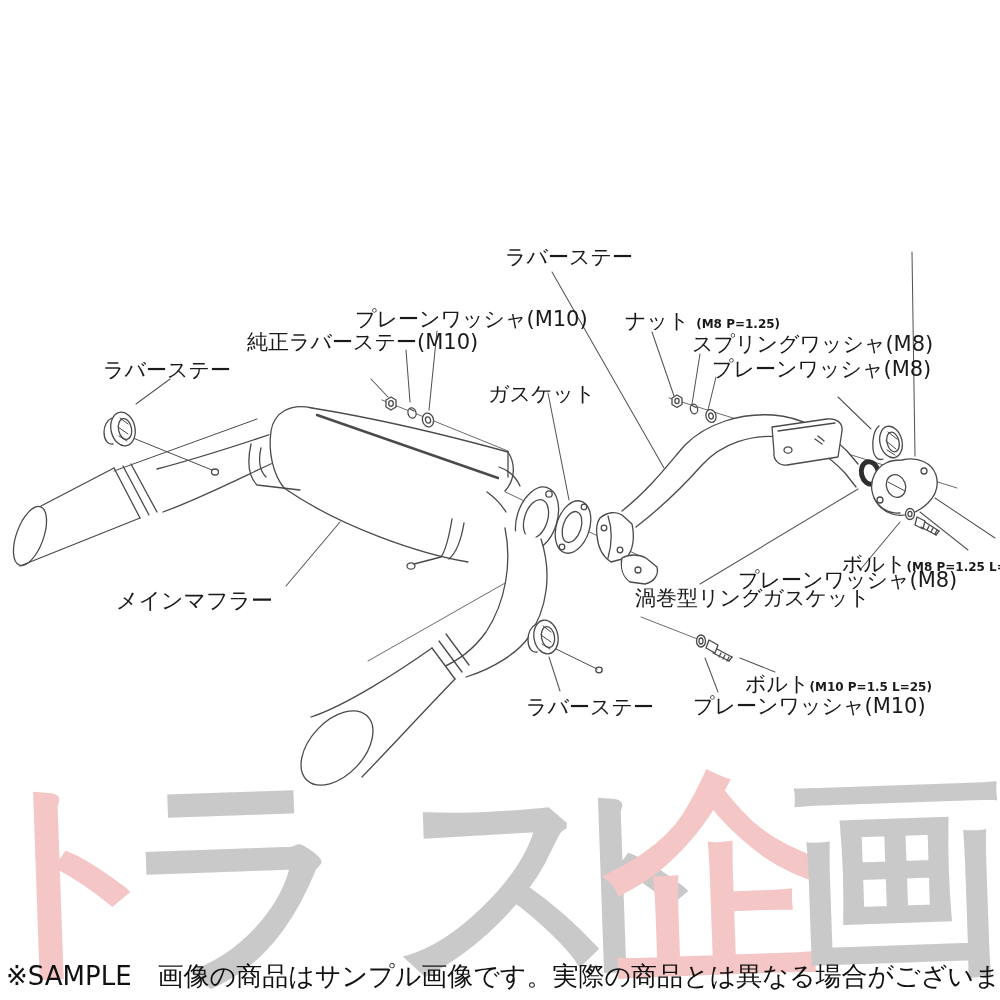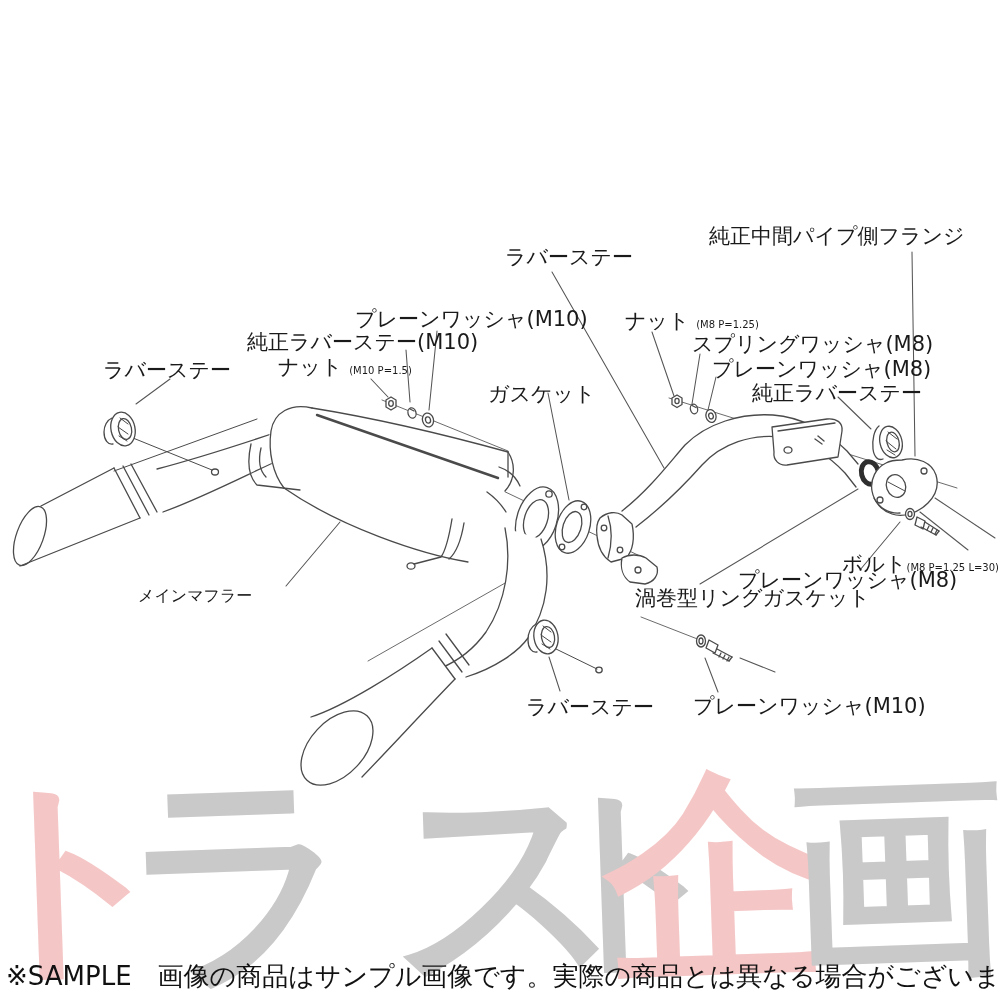--- a/index.html
+++ b/index.html
@@ -15,33 +15,33 @@
   .wm1{left:125px;top:762px;font-size:230px;}
   .wm2{left:390px;top:762px;font-size:230px;}
   .wm3{left:530px;top:774px;font-size:200px;}
   .wm4{left:605px;top:764px;font-size:225px;}
   .wm5{left:790px;top:768px;font-size:215px;}
   
   #diagram-svg{position:absolute;left:0;top:0;z-index:2;}
   
   .lbl{position:absolute;z-index:3;color:#1a1a1a;font-size:21px;
        white-space:nowrap;letter-spacing:0px;}
-  .lbl .spec{font-size:10px;}
+  .lbl .spec{font-size:12px;font-weight:bold;}
   .l-rubber-stay-left{left:103px;top:356px;}
   .l-spring-washer-m10{left:247px;top:328px;}
   .l-plain-washer-m10{left:355px;top:305px;}
   .l-nut-m10{left:278px;top:353px;}
   .l-gasket{left:488px;top:368px;margin-top:12px;}
   .l-middle-pipe{left:505px;top:243px;}
   .l-oem-flange{left:709px;top:222px;}
   .l-nut-m8{left:625px;top:307px;}
   .l-spring-washer-m8{left:692px;top:330px;}
   .l-plain-washer-m8{left:712px;top:355px;}
   .l-oem-rubber-stay{left:752px;top:379px;}
-  .l-main-muffler{left:138px;top:586px;font-size:16px;font-family:Liberation Serif, serif;}
+  .l-main-muffler{left:116px;top:586px;font-size:22px;font-family:Liberation Serif, serif;}
   .l-spiral-gasket{left:635px;top:584px;font-family:Liberation Serif, serif;}
   .l-plain-washer-m8-lower{left:738px;top:566px;}
   .l-bolt-m8{left:842px;top:550px;}
   .l-bolt-m10{left:745px;top:670px;}
   .l-plain-washer-m10-lower{left:693px;top:692px;}
   .l-rubber-stay-lower{left:526px;top:693px;}
   
   #caption{position:absolute;left:6px;top:959px;z-index:4;color:#111;
            font-size:26px;white-space:nowrap;}
 </style>
@@ -254,29 +254,27 @@
         <path d="M 775,672 L 740,658"></path>
         <path d="M 718,692 L 705,658"></path>
         <path d="M 560,691 L 549,657"></path>
       </g>
     </g>
   </svg>
 
   <div class="lbl l-rubber-stay-left">ラバーステー</div>
   <div class="lbl l-spring-washer-m10">純正ラバーステー(M10)</div>
   <div class="lbl l-plain-washer-m10">プレーンワッシャ(M10)</div>
-  <div class="lbl l-nut-m10"><span>ナット</span> <span class="spec">(M10 P=1.5)</span></div>
   <div class="lbl l-gasket">ガスケット</div>
   <div class="lbl l-middle-pipe">ラバーステー</div>
-  <div class="lbl l-oem-flange">純正中間パイプ側フランジ</div>
   <div class="lbl l-nut-m8"><span>ナット</span> <span class="spec">(M8 P=1.25)</span></div>
   <div class="lbl l-spring-washer-m8">スプリングワッシャ(M8)</div>
   <div class="lbl l-plain-washer-m8">プレーンワッシャ(M8)</div>
-  <div class="lbl l-oem-rubber-stay">純正ラバーステー</div>
   <div class="lbl l-main-muffler">メインマフラー</div>
   <div class="lbl l-spiral-gasket">渦巻型リングガスケット</div>
   <div class="lbl l-plain-washer-m8-lower">プレーンワッシャ(M8)</div>
   <div class="lbl l-bolt-m8"><span>ボルト</span><span class="spec">(M8 P=1.25 L=30)</span></div>
+  <div class="lbl l-bolt-m10"><span>ボルト</span><span class="spec">(M10 P=1.5 L=25)</span></div>
   <div class="lbl l-plain-washer-m10-lower">プレーンワッシャ(M10)</div>
   <div class="lbl l-rubber-stay-lower">ラバーステー</div>
 
   <div id="caption">※SAMPLE　画像の商品はサンプル画像です。実際の商品とは異なる場合がございます。</div>
 </div>
 
 </body></html>

